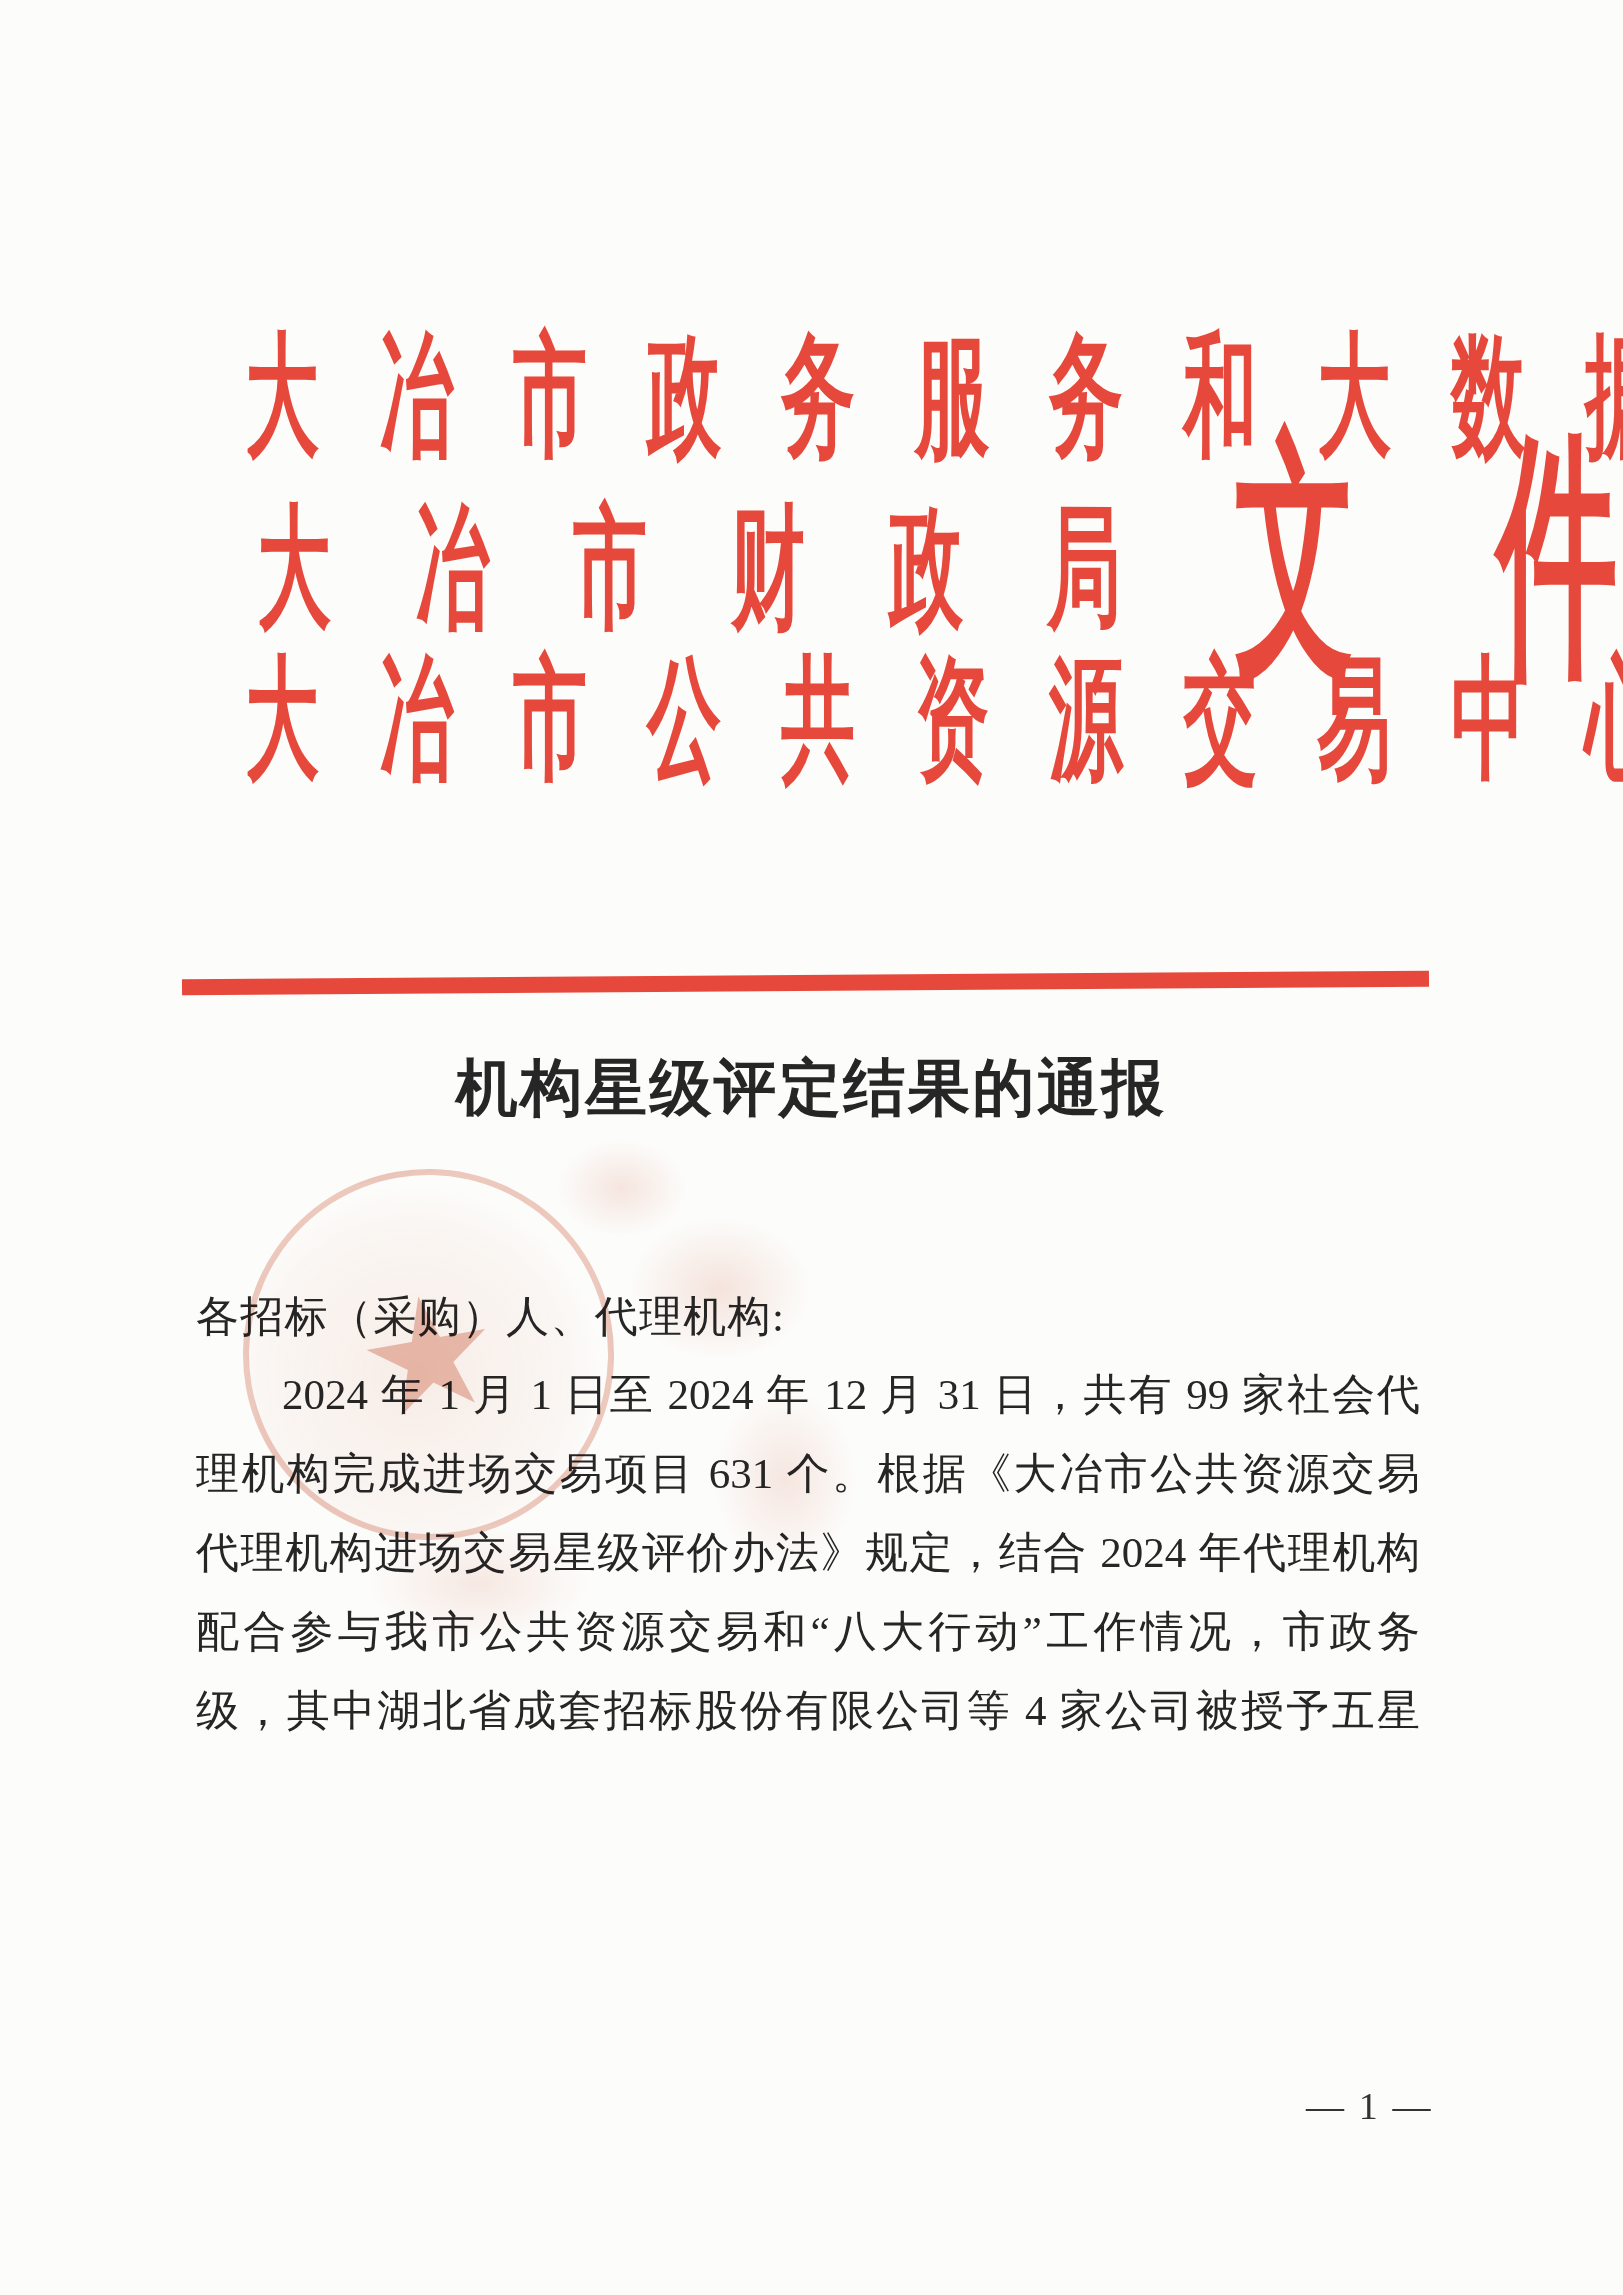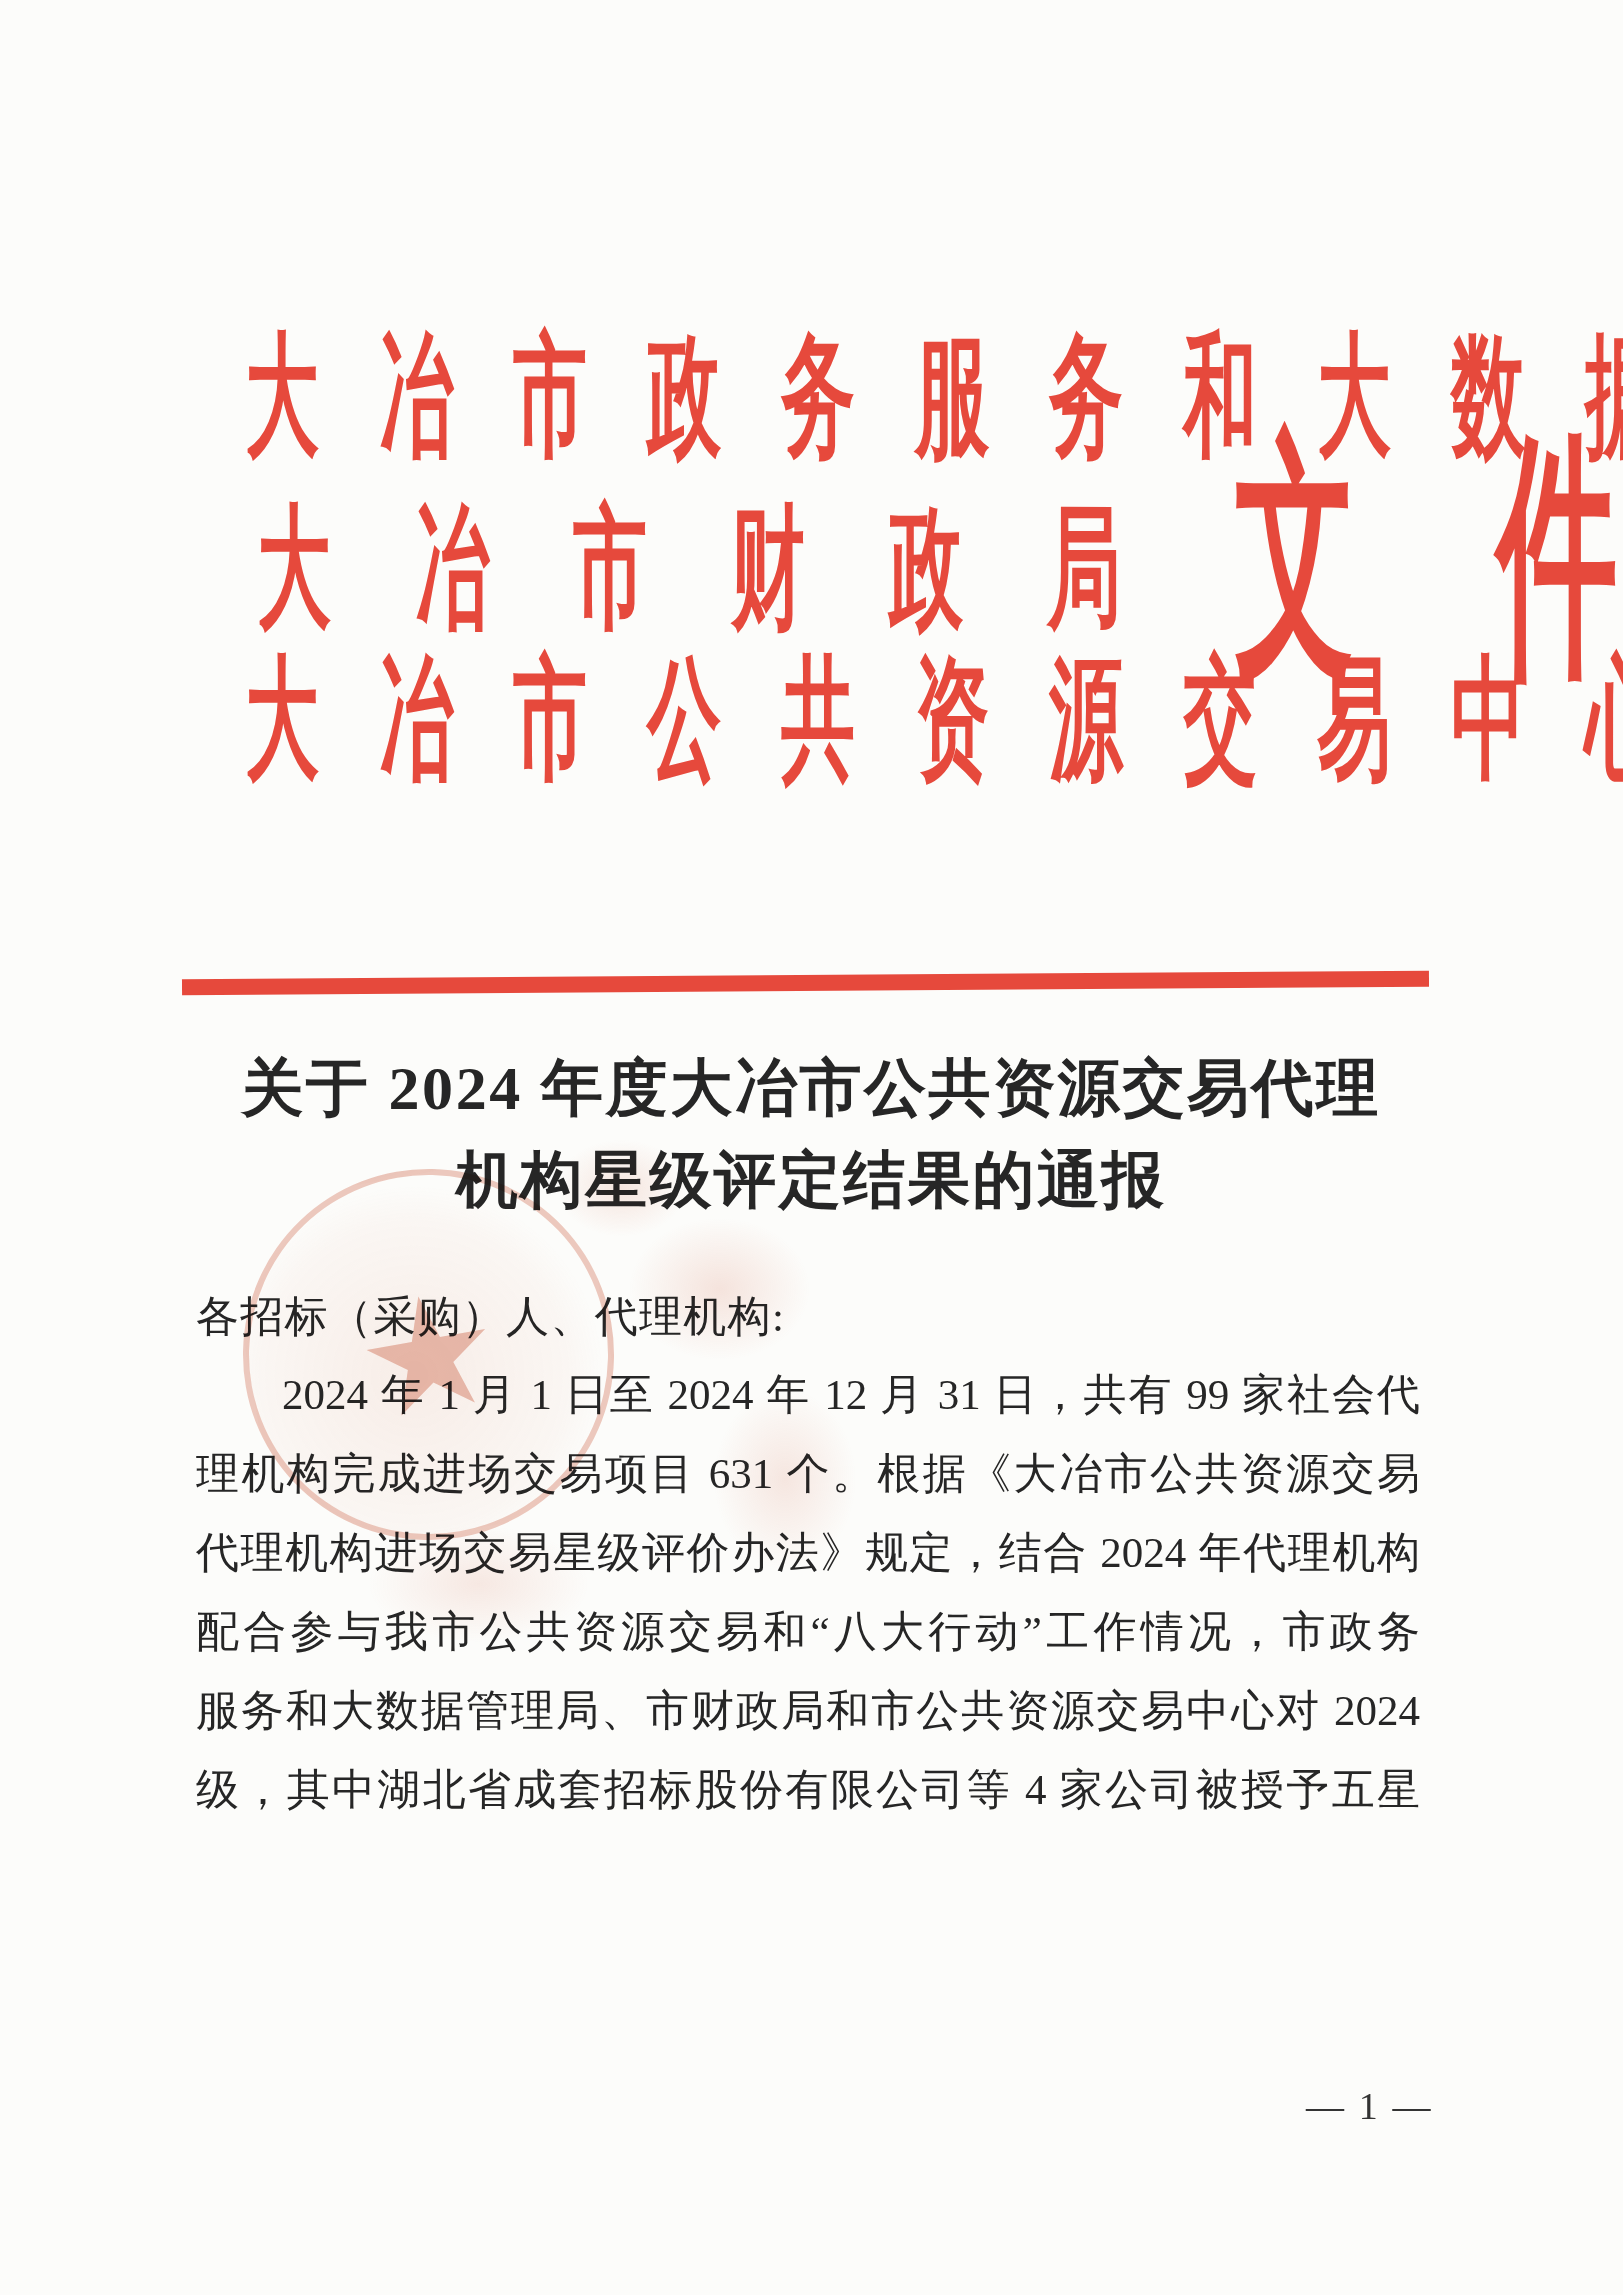--- a/index.html
+++ b/index.html
@@ -211,39 +211,37 @@
     </div>
 
   <div class="doc-type">
       <span>文</span>
       <span>件</span>
     </div>
 
   <div class="red-line"></div>
 
   <div class="title-block">
-    <div>关于 2024 年度大冶市公共资源交易代理</div>
     <div>机构星级评定结果的通报</div>
   </div>
 
   <div class="stamp">
     <span class="star">★</span>
   </div>
   <div class="ink-blotch blotch-a"></div>
   <div class="ink-blotch blotch-b"></div>
   <div class="ink-blotch blotch-c"></div>
   <div class="ink-blotch blotch-d"></div>
 
   <div class="salutation">各招标（采购）人、代理机构:</div>
 
   <div class="body-block">
     <div class="body-line indent">2024 年 1 月 1 日至 2024 年 12 月 31 日，共有 99 家社会代</div>
     <div class="body-line">理机构完成进场交易项目 631 个。根据《大冶市公共资源交易</div>
     <div class="body-line">代理机构进场交易星级评价办法》规定，结合 2024 年代理机构</div>
     <div class="body-line">配合参与我市公共资源交易和“八大行动”工作情况，市政务</div>
-    <div class="body-line">服务和大数据管理局、市财政局和市公共资源交易中心对 2024</div>
     <div class="body-line">级，其中湖北省成套招标股份有限公司等 4 家公司被授予五星</div>
   </div>
 
   <div class="page-number">— 1 —</div>
 
 </div>
 
 
 </body></html>

